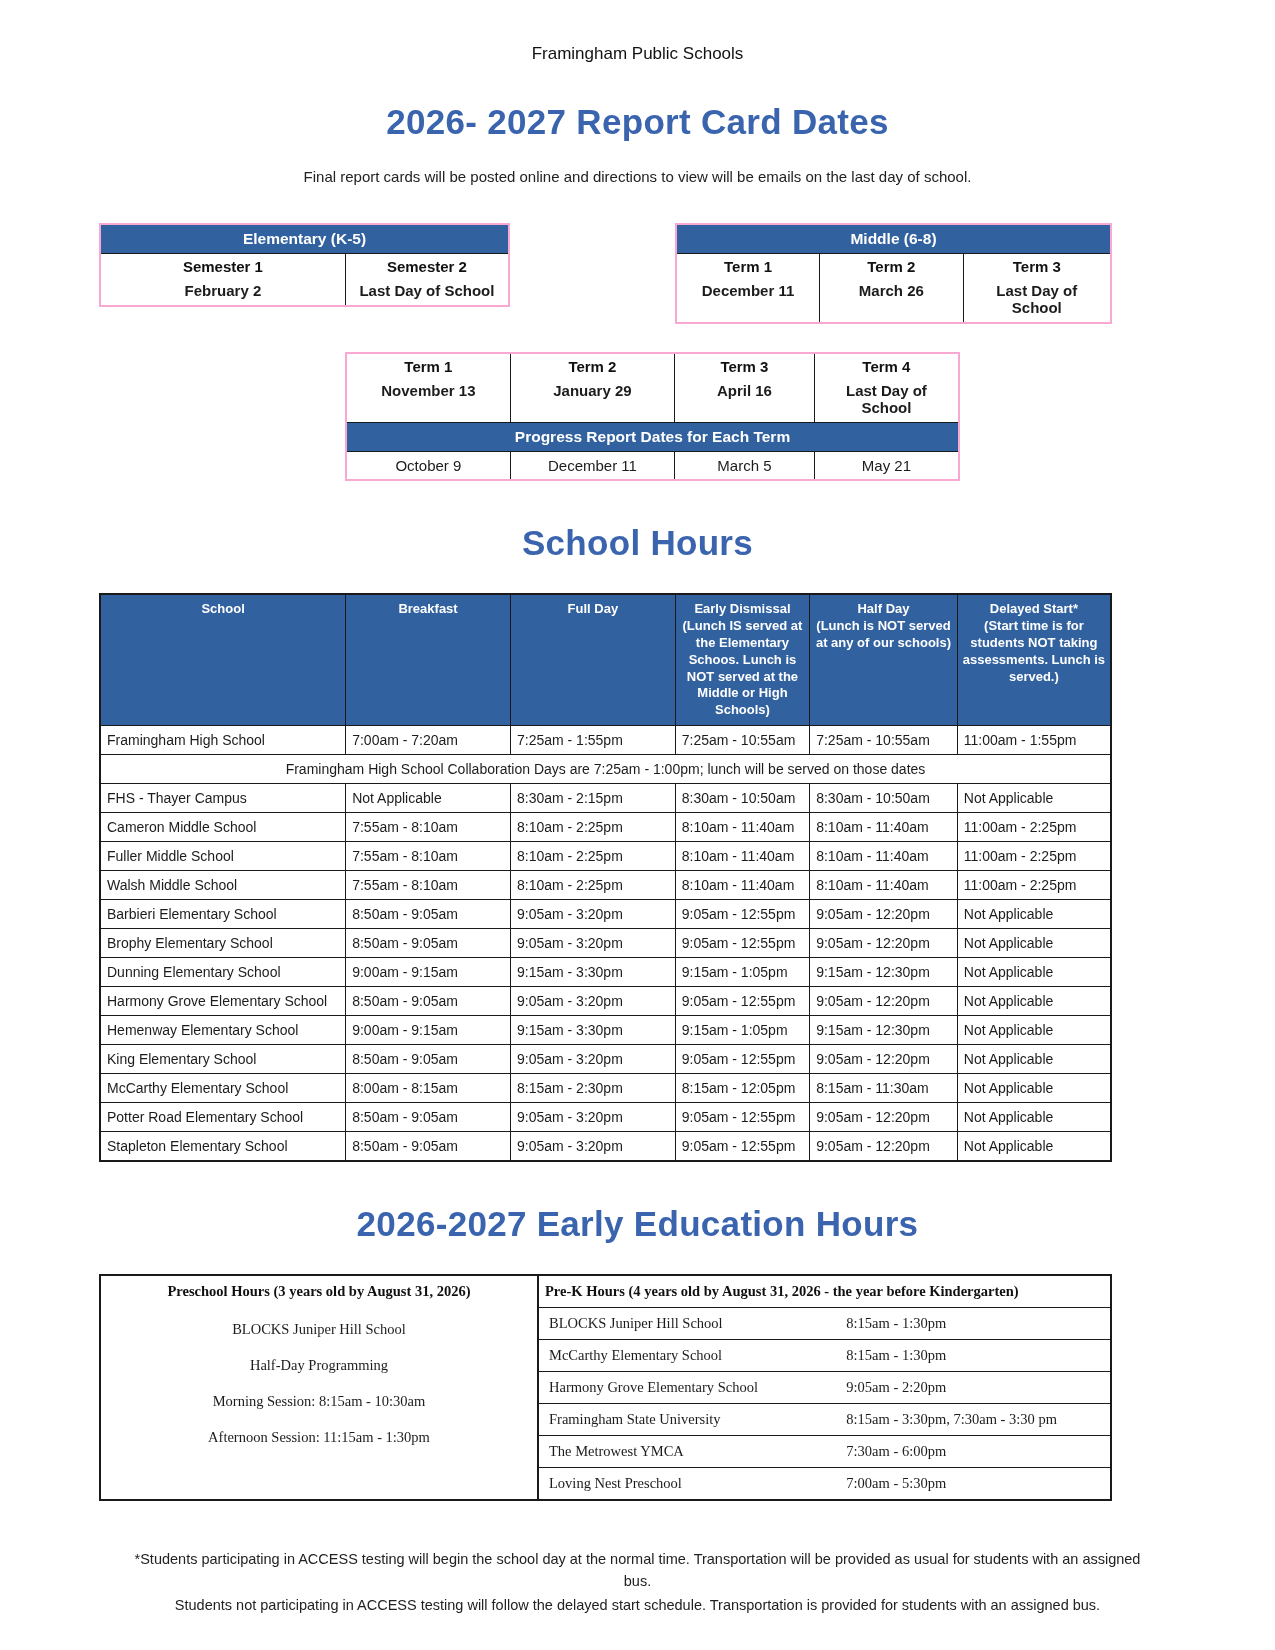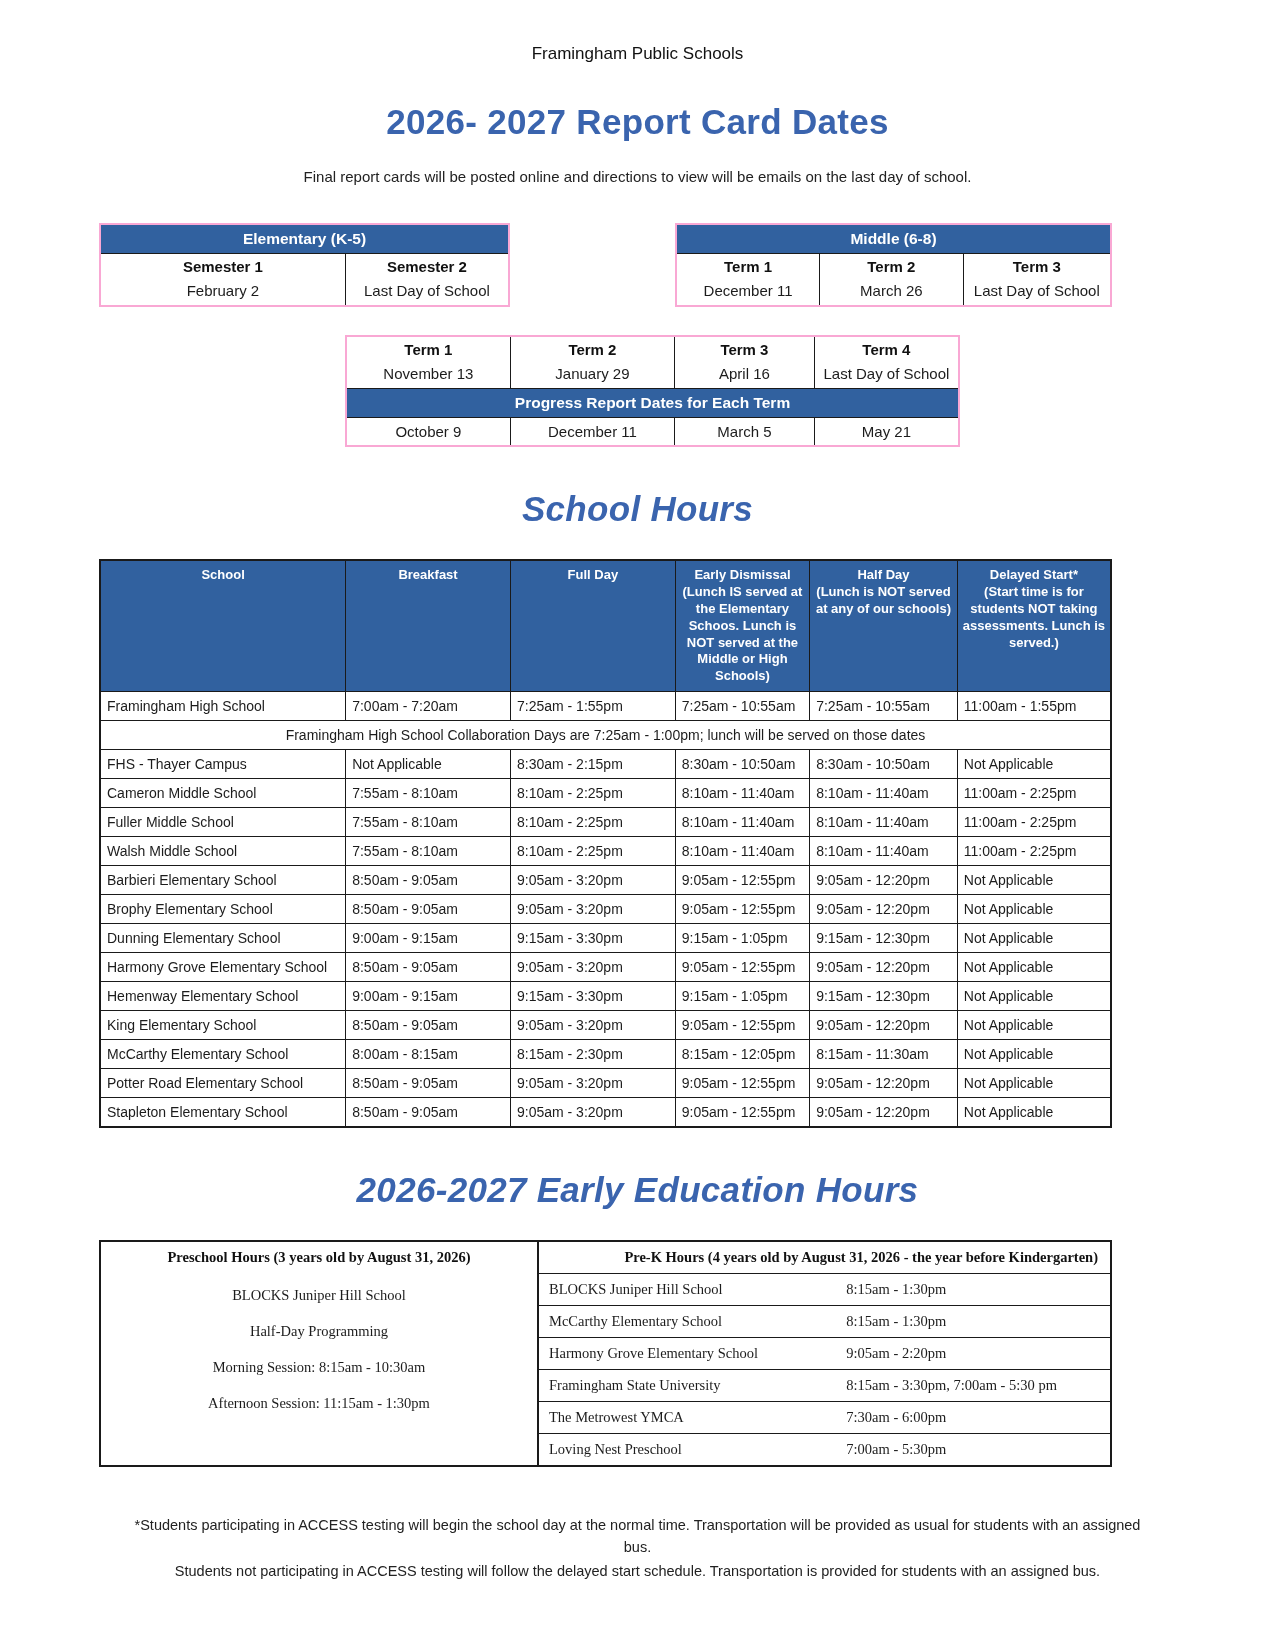--- a/index.html
+++ b/index.html
@@ -23,30 +23,30 @@
   
   .rc-row{ margin:38px 163px 0 99px; display:flex; justify-content:space-between; align-items:flex-start; }
   table.t{ border-collapse:collapse; border:2px solid #f9a8d4; background:#fff; }
   table.t th, table.t td{ border:1px solid #1a1a1a; }
   .t .bluebar{
     background:var(--header-blue); color:#fff; font-weight:bold;
     font-size:15.5px; text-align:center; padding:5px 4px;
   }
   .t td.termcell{ text-align:center; vertical-align:top; padding:4px 6px 6px; }
   .term-label{ font-weight:bold; font-size:15px; color:#111; }
-  .term-date{ font-size:15px; margin-top:7px; }
+  .term-date{ font-size:15px; margin-top:7px;font-weight:bold; }
   .t td.pdate{ text-align:center; font-size:15px; padding:5px 6px; }
   .t-elem{ width:411px; }
   .t-middle{ width:437px; }
   .t-high{ width:615px; margin:28px 0 0 345px; }
 
   
   .section-title{
     text-align:center; font-size:35px; font-weight:bold; color:var(--title-blue);
-    margin-top:42px; letter-spacing:.3px;font-style:italic;
+    margin-top:42px; letter-spacing:.3px;
   }
 
   
   table.hours{
     border-collapse:collapse; border:2px solid #1a1a1a;
     margin:30px 163px 0 99px; width:1013px; table-layout:fixed;
   }
   table.hours th, table.hours td{ border:1px solid #1a1a1a; }
   table.hours th{
     background:var(--header-blue); color:#fff; font-weight:bold;
@@ -66,21 +66,21 @@
     margin:30px 163px 0 99px; width:1013px; border:2px solid #1a1a1a;
     display:flex; background:#fff;font-family:Liberation Serif, serif;
   }
   .ee-left{
     width:438px; border-right:2px solid #1a1a1a; text-align:center; padding-bottom:12px;
   }
   .ee-left .ee-hdr{ font-weight:bold; font-size:14.5px; padding:7px 6px 2px; color:#111; }
   .ee-left .ee-line{ font-size:14.5px; margin-top:19px; }
   .ee-right{ flex:1; display:flex; flex-direction:column; }
   .ee-right .ee-hdr{
-    font-weight:bold; font-size:14.5px; text-align:right; padding:7px 12px;
+    font-weight:bold; font-size:14.5px; text-align:left; padding:7px 6px;
     border-bottom:1px solid #1a1a1a; color:#111;
   }
   .ee-row{ display:flex; align-items:center; padding:7px 0 7px 10px; border-bottom:1px solid #1a1a1a; }
   .ee-row:last-child{ border-bottom:none; }
   .ee-row .nm{ width:53%; font-size:14.5px; }
   .ee-row .hrs{ font-size:14.5px; }
 
   
   .footnotes{ width:1030px; margin:48px auto 0; text-align:center; font-size:14.5px; line-height:1.5; color:#222; }
   .footnotes .fn{ margin-top:2px; }
@@ -341,21 +341,21 @@
     <div class="ee-row">
       <div class="nm">McCarthy Elementary School</div>
       <div class="hrs">8:15am - 1:30pm</div>
     </div>
     <div class="ee-row">
       <div class="nm">Harmony Grove Elementary School</div>
       <div class="hrs">9:05am - 2:20pm</div>
     </div>
     <div class="ee-row">
       <div class="nm">Framingham State University</div>
-      <div class="hrs">8:15am - 3:30pm, 7:00am - 5:30 pm</div>
+      <div class="hrs">8:15am - 3:30pm, 7:30am - 3:30 pm</div>
     </div>
     <div class="ee-row">
       <div class="nm">The Metrowest YMCA</div>
       <div class="hrs">7:30am - 6:00pm</div>
     </div>
     <div class="ee-row">
       <div class="nm">Loving Nest Preschool</div>
       <div class="hrs">7:00am - 5:30pm</div>
     </div>
   </div>

